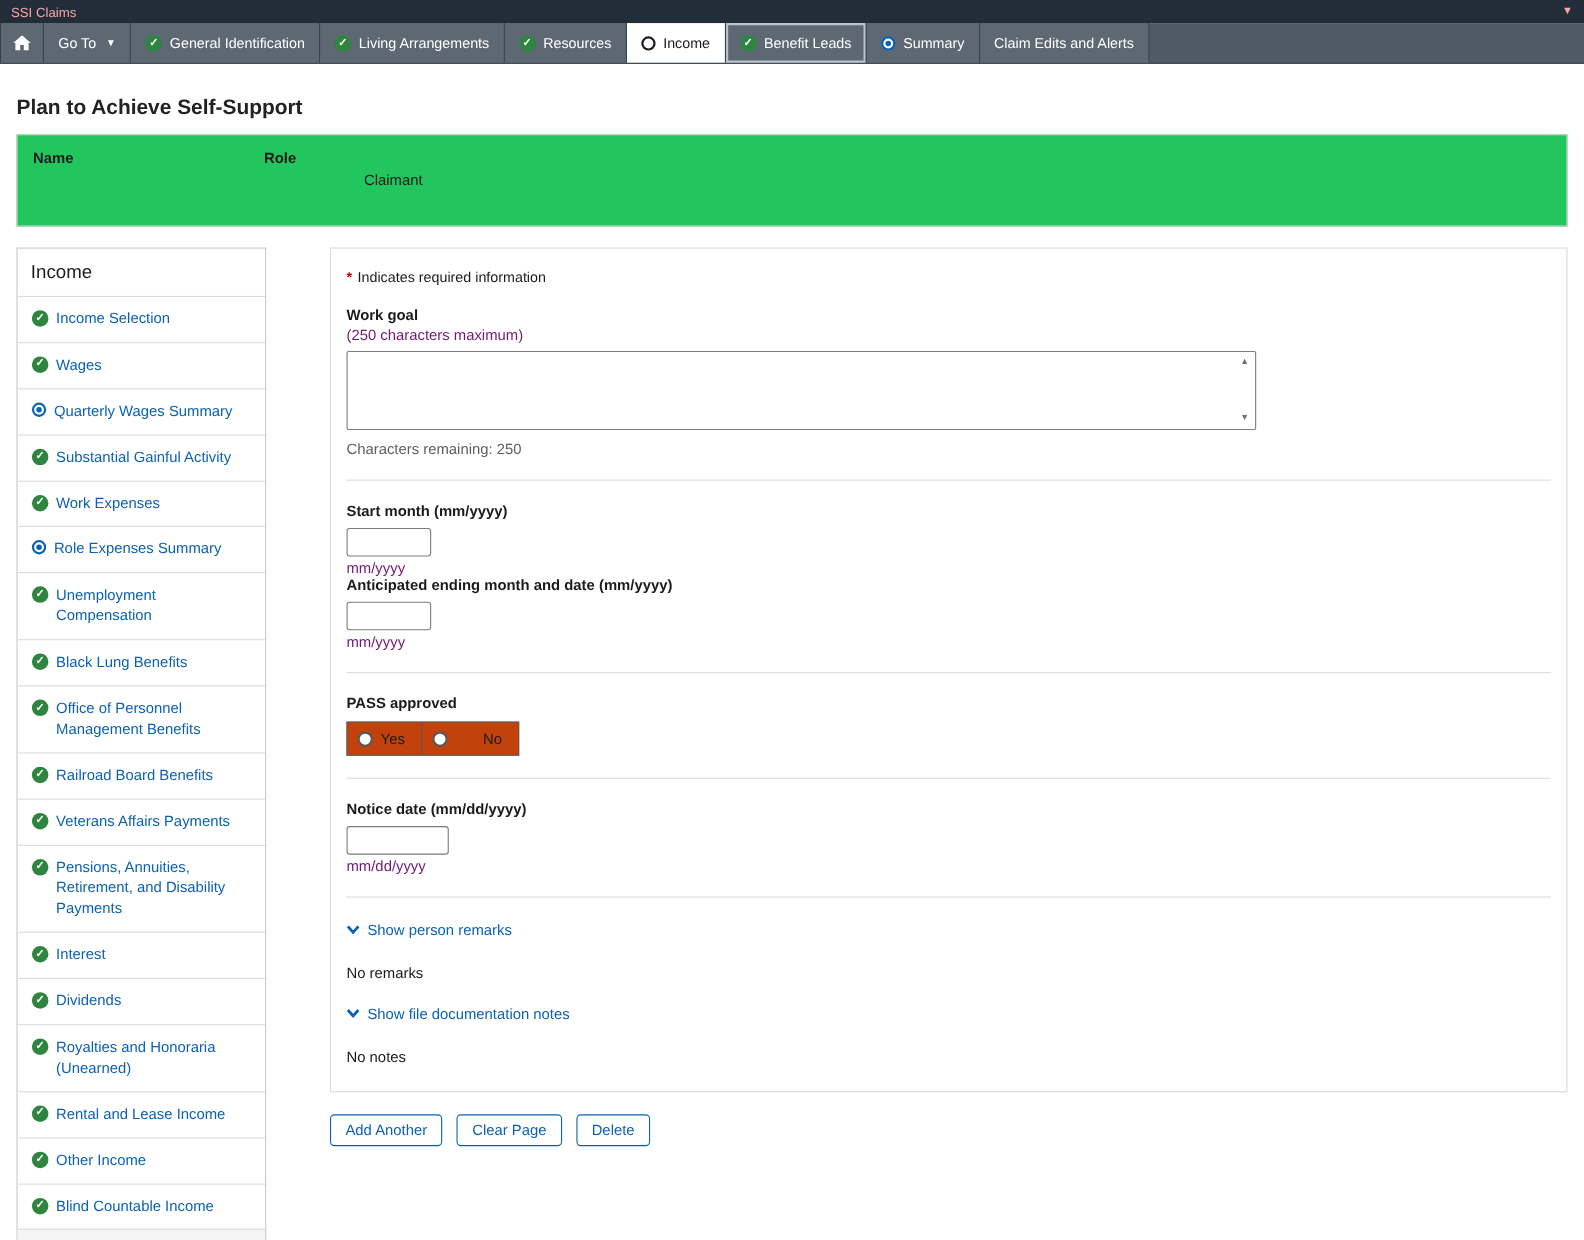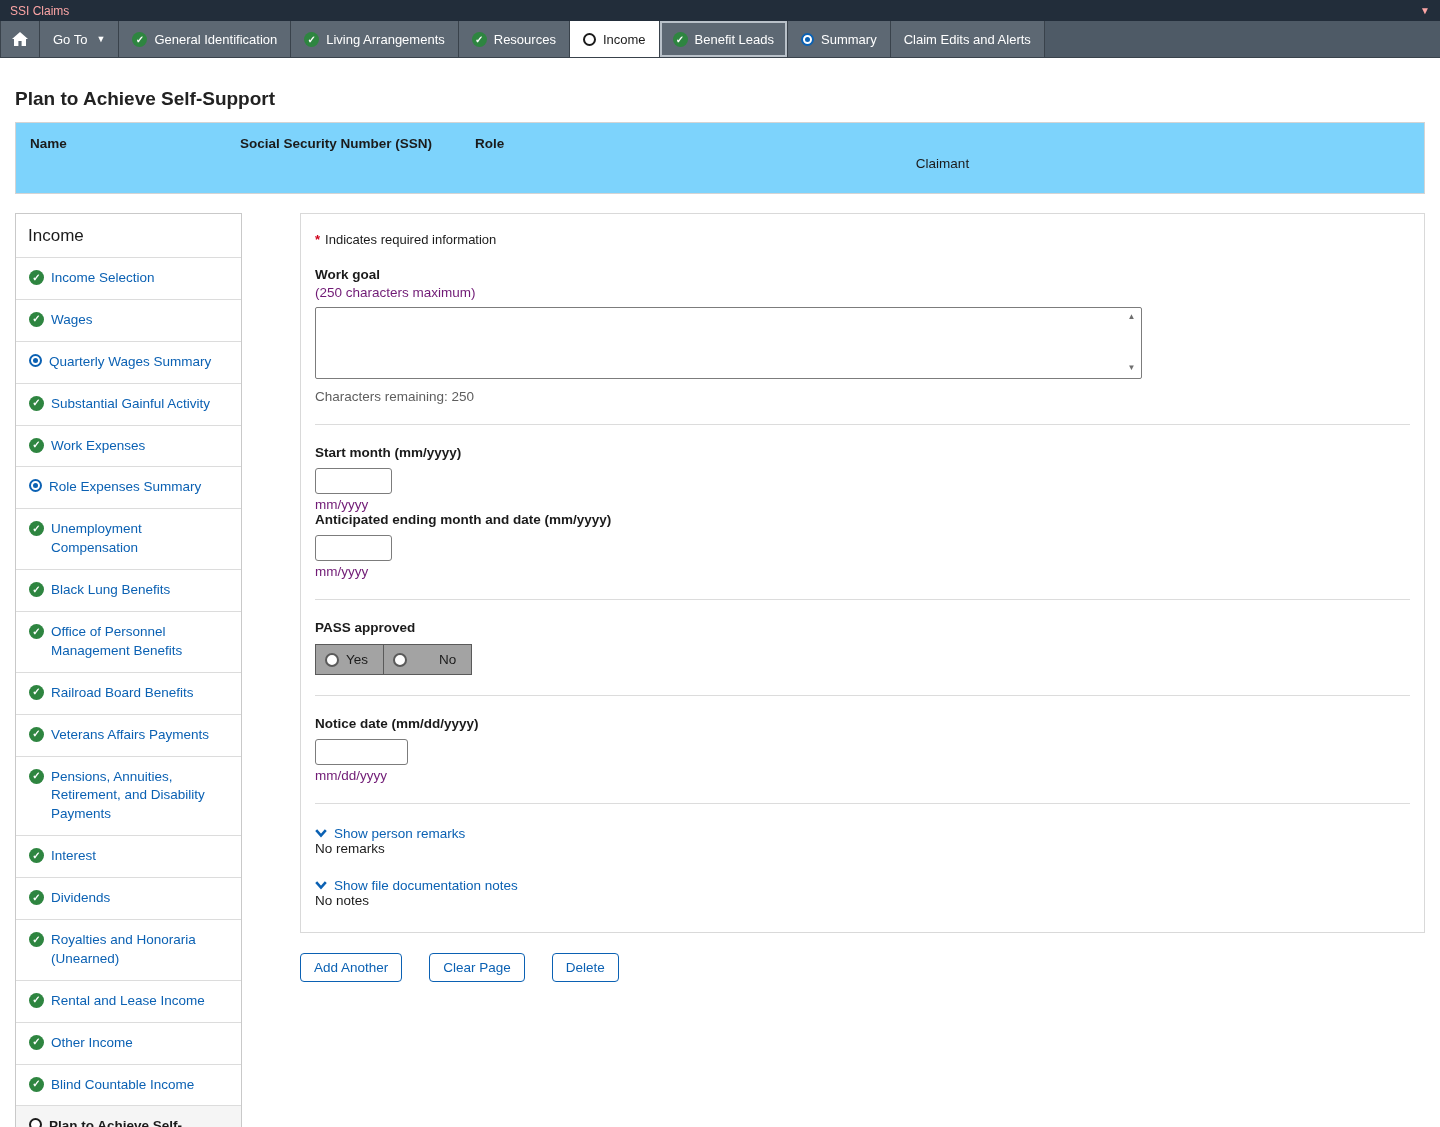--- a/index.html
+++ b/index.html
@@ -70,23 +70,23 @@
   .st-current { width: 13px; height: 13px; border: 2px solid #1b1b1b; background: #fff; }
   
   h1.page-title {
     font-size: 19px;
     font-weight: 600;
     margin: 30px 0 12px 15px;
     color: #222;
   }
   .person-header {
     margin: 0 15px;
-    background: #7dd3fc;
+    background: #22c55e;
     border: 1px solid #d4d4d4;
-    padding: 13px 14px 22px;
+    padding: 13px 14px 34px;
     display: grid;
     grid-template-columns: 210px 235px 1fr;
     font-size: 13.5px;
   }
   .person-header .lbl { font-weight: bold; }
   .person-header .val { margin-top: 5px; text-align: center; }
   
   .content { display: flex; align-items: flex-start; margin: 19px 15px 0; }
   
   .sidebar {
@@ -154,44 +154,44 @@
     padding: 0 5px;
     outline: none;
   }
   input.txt.month { width: 77px; }
   input.txt.date { width: 93px; }
   
   .radio-group {
     display: inline-flex;
     border: 1px solid #5a5a5a;
     margin-top: 9px;
-    background: #a3a3a3;
+    background: #c2410c;
   }
   .radio-opt {
     display: flex; align-items: center; gap: 7px;
     padding: 7px 15px 7px 9px;
     cursor: pointer;
   }
   .radio-opt + .radio-opt { border-left: 1px solid #5a5a5a; gap: 32px; }
   .radio-circle {
     width: 14px; height: 14px;
     border: 2px solid #5a5a5a;
     border-radius: 50%;
     background: #fff;
     flex: none;
   }
   
   .toggle-link {
     margin-top: 22px;
     display: flex; align-items: center; gap: 7px;
     color: #0b61b3; cursor: pointer;
   }
-  .toggle-empty { margin-top: 0; }
-  
-  .panel-actions { margin-top: 20px; display: flex; gap: 27px; }
+  .toggle-empty { margin-top: 24px; }
+  
+  .panel-actions { margin-top: 20px; display: flex; gap: 13px; }
   .btn {
     font-family: inherit;
     font-size: 13.5px;
     border-radius: 4px;
     padding: 6px 13px;
     cursor: pointer;
     background: #fff;
     border: 1px solid #0b61b3;
     color: #0b61b3;
   }
@@ -245,23 +245,20 @@
     </span>
 </div>
 
 <h1 class="page-title">Plan to Achieve Self-Support</h1>
 
 <div class="person-header">
   <div>
     <div class="lbl">Name</div>
   </div>
   <div>
-    <div class="lbl">Social Security Number (SSN)</div>
-  </div>
-  <div>
     <div class="lbl">Role</div>
     <div class="val">Claimant</div>
   </div>
 </div>
 
 <div class="content">
   <aside class="sidebar">
     <div class="sidebar-title">Income</div>
     <ul id="sidebar-list">
         <li class="">

